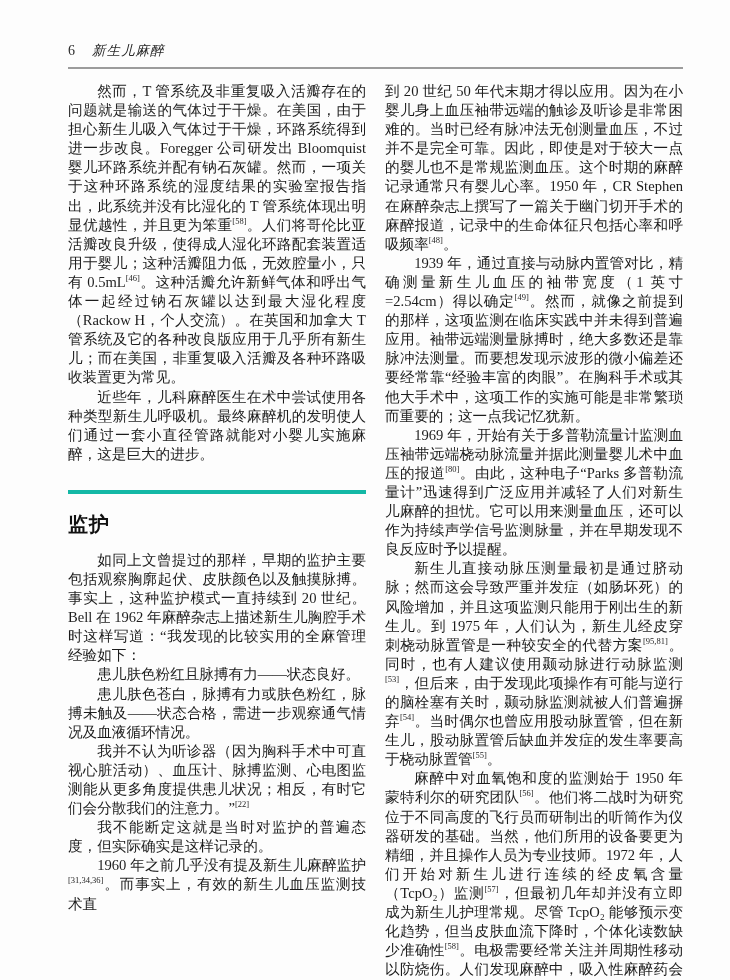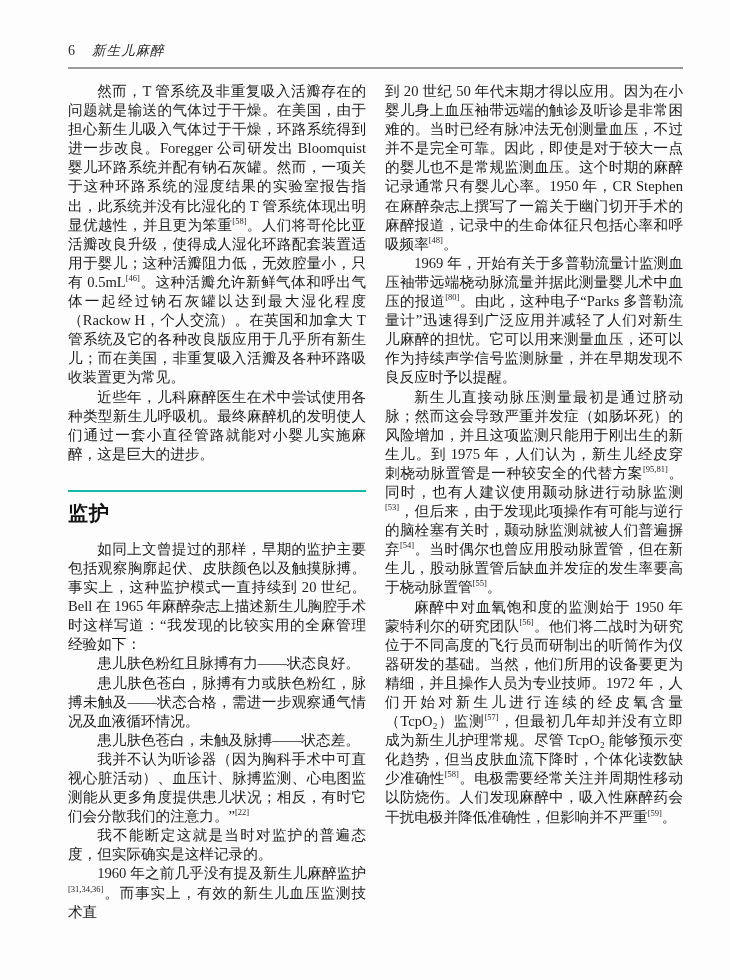--- a/index.html
+++ b/index.html
@@ -42,23 +42,23 @@
   .col p{margin:0;}
   .col p.ind{text-indent:2em;}
   sup{
     font-size:8.5px;
     line-height:0;
     vertical-align:super;
     letter-spacing:0;
   }
   
   .section-head{
-    border-top:2px solid #14b8a6;
+    border-top:4px solid #14b8a6;
     margin:26px 0 15px 0;
-    padding-top:9px;
+    padding-top:18px;
   }
   .section-head h2{
     margin:0;
     font-family:"Liberation Sans","DejaVu Sans",sans-serif;
     font-weight:700;
     font-size:20px;
     line-height:24px;
     color:#111;
     letter-spacing:1px;
   }
@@ -76,30 +76,30 @@
   <div class="columns">
 
     <div class="col">
       <p class="ind">然而，T 管系统及非重复吸入活瓣存在的问题就是输送的气体过于干燥。在美国，由于担心新生儿吸入气体过于干燥，环路系统得到进一步改良。Foregger 公司研发出 Bloomquist 婴儿环路系统并配有钠石灰罐。然而，一项关于这种环路系统的湿度结果的实验室报告指出，此系统并没有比湿化的 T 管系统体现出明显优越性，并且更为笨重<sup>[58]</sup>。人们将哥伦比亚活瓣改良升级，使得成人湿化环路配套装置适用于婴儿；这种活瓣阻力低，无效腔量小，只有 0.5mL<sup>[46]</sup>。这种活瓣允许新鲜气体和呼出气体一起经过钠石灰罐以达到最大湿化程度（Rackow H，个人交流）。在英国和加拿大 T 管系统及它的各种改良版应用于几乎所有新生儿；而在美国，非重复吸入活瓣及各种环路吸收装置更为常见。</p>
       <p class="ind">近些年，儿科麻醉医生在术中尝试使用各种类型新生儿呼吸机。最终麻醉机的发明使人们通过一套小直径管路就能对小婴儿实施麻醉，这是巨大的进步。</p>
 
       <div class="section-head">
         <h2>监护</h2>
       </div>
 
-      <p class="ind">如同上文曾提过的那样，早期的监护主要包括观察胸廓起伏、皮肤颜色以及触摸脉搏。事实上，这种监护模式一直持续到 20 世纪。Bell 在 1965 年麻醉杂志上描述新生儿胸腔手术时这样写道：“我发现的比较实用的全麻管理经验如下：</p>
+      <p class="ind">如同上文曾提过的那样，早期的监护主要包括观察胸廓起伏、皮肤颜色以及触摸脉搏。事实上，这种监护模式一直持续到 20 世纪。Bell 在 1962 年麻醉杂志上描述新生儿胸腔手术时这样写道：“我发现的比较实用的全麻管理经验如下：</p>
       <p class="ind">患儿肤色粉红且脉搏有力——状态良好。</p>
       <p class="ind">患儿肤色苍白，脉搏有力或肤色粉红，脉搏未触及——状态合格，需进一步观察通气情况及血液循环情况。</p>
-      <p class="ind">患儿肤色苍白，未触及脉搏——状态差。</p>
       <p class="ind">我并不认为听诊器（因为胸科手术中可直视心脏活动）、血压计、脉搏监测、心电图监测能从更多角度提供患儿状况；相反，有时它们会分散我们的注意力。”<sup>[22]</sup></p>
       <p class="ind">我不能断定这就是当时对监护的普遍态度，但实际确实是这样记录的。</p>
       <p class="ind">1960 年之前几乎没有提及新生儿麻醉监护<sup>[31,34,36]</sup>。而事实上，有效的新生儿血压监测技术直</p>
     </div>
 
     <div class="col">
       <p>到 20 世纪 50 年代末期才得以应用。因为在小婴儿身上血压袖带远端的触诊及听诊是非常困难的。当时已经有脉冲法无创测量血压，不过并不是完全可靠。因此，即使是对于较大一点的婴儿也不是常规监测血压。这个时期的麻醉记录通常只有婴儿心率。1950 年，CR Stephen 在麻醉杂志上撰写了一篇关于幽门切开手术的麻醉报道，记录中的生命体征只包括心率和呼吸频率<sup>[48]</sup>。</p>
+      <p class="ind">1939 年，通过直接与动脉内置管对比，精确测量新生儿血压的袖带宽度（1 英寸 =2.54cm）得以确定<sup>[49]</sup>。然而，就像之前提到的那样，这项监测在临床实践中并未得到普遍应用。袖带远端测量脉搏时，绝大多数还是靠脉冲法测量。而要想发现示波形的微小偏差还要经常靠“经验丰富的肉眼”。在胸科手术或其他大手术中，这项工作的实施可能是非常繁琐而重要的；这一点我记忆犹新。</p>
       <p class="ind">1969 年，开始有关于多普勒流量计监测血压袖带远端桡动脉流量并据此测量婴儿术中血压的报道<sup>[80]</sup>。由此，这种电子“Parks 多普勒流量计”迅速得到广泛应用并减轻了人们对新生儿麻醉的担忧。它可以用来测量血压，还可以作为持续声学信号监测脉量，并在早期发现不良反应时予以提醒。</p>
       <p class="ind">新生儿直接动脉压测量最初是通过脐动脉；然而这会导致严重并发症（如肠坏死）的风险增加，并且这项监测只能用于刚出生的新生儿。到 1975 年，人们认为，新生儿经皮穿刺桡动脉置管是一种较安全的代替方案<sup>[95,81]</sup>。同时，也有人建议使用颞动脉进行动脉监测<sup>[53]</sup>，但后来，由于发现此项操作有可能与逆行的脑栓塞有关时，颞动脉监测就被人们普遍摒弃<sup>[54]</sup>。当时偶尔也曾应用股动脉置管，但在新生儿，股动脉置管后缺血并发症的发生率要高于桡动脉置管<sup>[55]</sup>。</p>
       <p class="ind">麻醉中对血氧饱和度的监测始于 1950 年蒙特利尔的研究团队<sup>[56]</sup>。他们将二战时为研究位于不同高度的飞行员而研制出的听筒作为仪器研发的基础。当然，他们所用的设备要更为精细，并且操作人员为专业技师。1972 年，人们开始对新生儿进行连续的经皮氧含量（TcpO₂）监测<sup>[57]</sup>，但最初几年却并没有立即成为新生儿护理常规。尽管 TcpO₂ 能够预示变化趋势，但当皮肤血流下降时，个体化读数缺少准确性<sup>[58]</sup>。电极需要经常关注并周期性移动以防烧伤。人们发现麻醉中，吸入性麻醉药会干扰电极并降低准确性，但影响并不严重<sup>[59]</sup>。</p>
     </div>
 
   </div>
 </div>
 
 </body></html>

